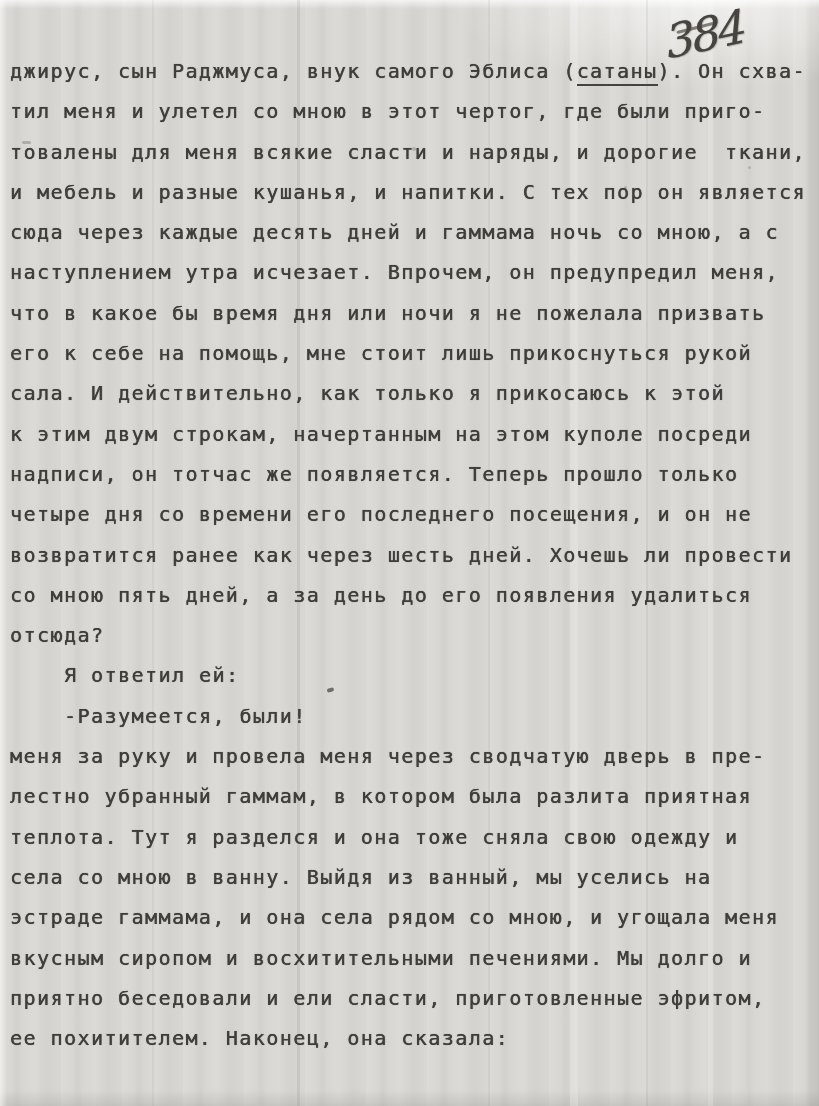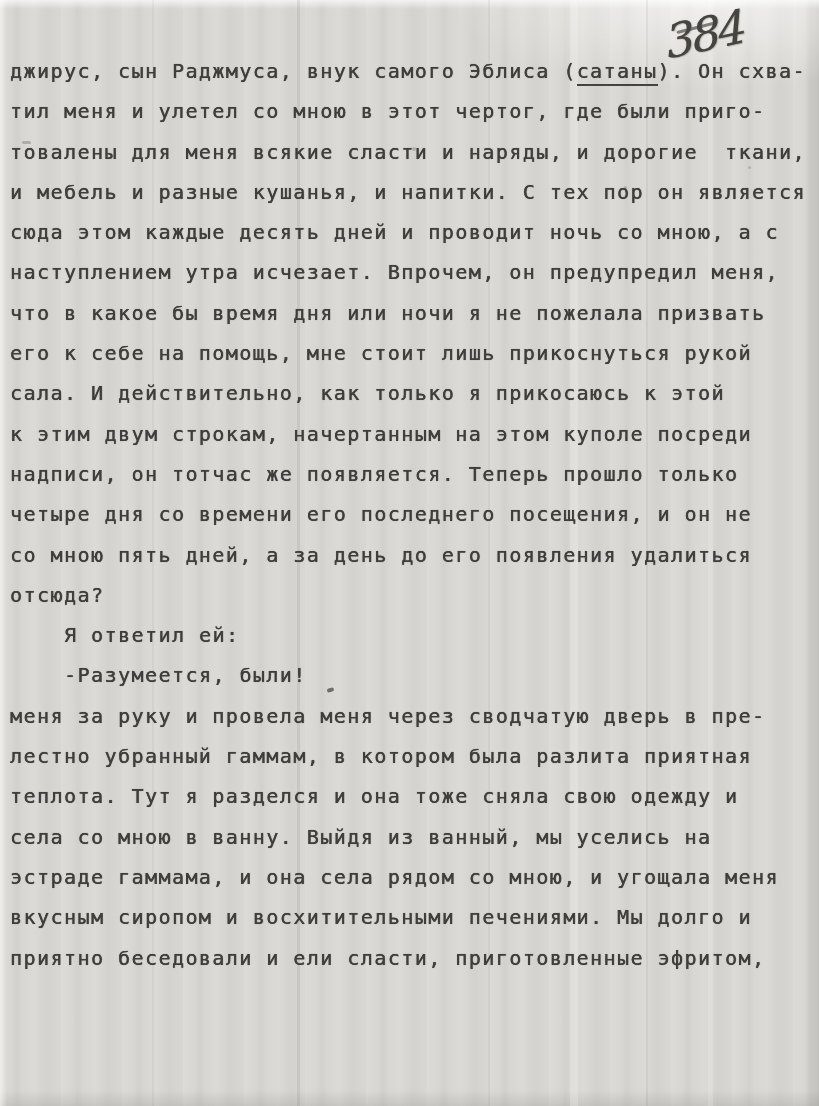--- a/index.html
+++ b/index.html
@@ -74,39 +74,41 @@
   <div class="streak l2"></div>
 
   <div class="page-number">384</div>
   <div class="pen-stroke"></div>
 
   <div class="text-block">
     <p class="line"><span>джирус, сын Раджмуса, внук самого Эблиса (</span><span class="u-word">сатаны</span><span>). Он схва-</span></p>
     <p class="line">тил меня и улетел со мною в этот чертог, где были приго-</p>
     <p class="line">товалены для меня всякие сласти и наряды, и дорогие  ткани,</p>
     <p class="line">и мебель и разные кушанья, и напитки. С тех пор он является</p>
-    <p class="line">сюда этом каждые десять дней и проводит ночь со мною, а с</p>
+    <p class="line">сюда через каждые десять дней и гаммама ночь со мною, а с</p>
     <p class="line">наступлением утра исчезает. Впрочем, он предупредил меня,</p>
     <p class="line">что в какое бы время дня или ночи я не пожелала призвать</p>
     <p class="line">его к себе на помощь, мне стоит лишь прикоснуться рукой</p>
     <p class="line">сала. И действительно, как только я прикосаюсь к этой</p>
     <p class="line">к этим двум строкам, начертанным на этом куполе посреди</p>
     <p class="line">надписи, он тотчас же появляется. Теперь прошло только</p>
     <p class="line">четыре дня со времени его последнего посещения, и он не</p>
+    <p class="line">возвратится ранее как через шесть дней. Хочешь ли провести</p>
     <p class="line">со мною пять дней, а за день до его появления удалиться</p>
     <p class="line">отсюда?</p>
     <p class="line indent">Я ответил ей:</p>
     <p class="line indent">-Разумеется, были!</p>
     <p class="line">меня за руку и провела меня через сводчатую дверь в пре-</p>
     <p class="line">лестно убранный гаммам, в котором была разлита приятная</p>
     <p class="line">теплота. Тут я разделся и она тоже сняла свою одежду и</p>
     <p class="line">села со мною в ванну. Выйдя из ванный, мы уселись на</p>
     <p class="line">эстраде гаммама, и она села рядом со мною, и угощала меня</p>
     <p class="line">вкусным сиропом и восхитительными печениями. Мы долго и</p>
     <p class="line">приятно беседовали и ели сласти, приготовленные эфритом,</p>
+    <p class="line">ее похитителем. Наконец, она сказала:</p>
   </div>
 
   <div class="speckle sp1"></div>
   <div class="speckle sp2"></div>
   <div class="speckle sp3"></div>
   <div class="speckle sp4"></div>
   <div class="speckle sp5"></div>
 
 </div>
 

